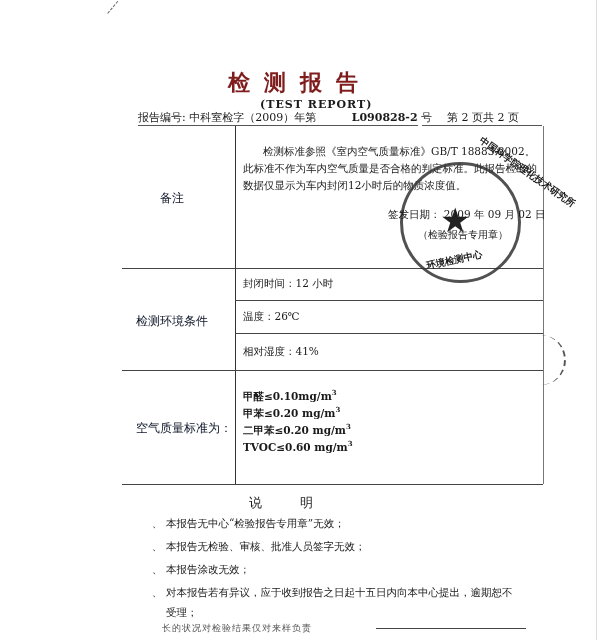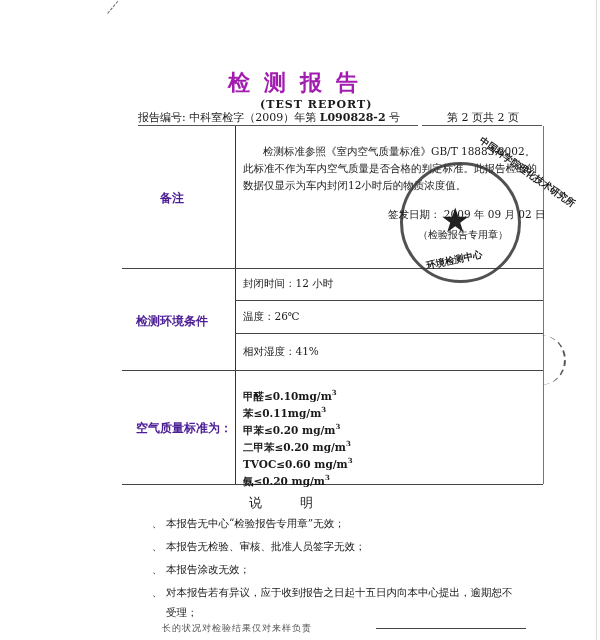--- a/index.html
+++ b/index.html
@@ -1,31 +1,31 @@
 <!DOCTYPE html>
 <html><head>
 <meta charset="utf-8">
 <style>
   html, body { margin:0; padding:0; background:#ffffff; }
   body { width:600px; height:640px; position:relative; overflow:hidden;
          font-family:"DejaVu Serif","Liberation Serif",serif; color:#1a1a1a; }
   .abs { position:absolute; }
-  .title { left:0; width:600px; top:68px; text-align:center; font-size:22px; font-weight:bold; letter-spacing:14px; color:#a21caf; }
+  .title { left:0; width:600px; top:68px; text-align:center; font-size:22px; font-weight:bold; letter-spacing:14px; color:#7f1d1d; }
   .subtitle { left:260px; top:98px; font-size:11px; font-weight:bold; letter-spacing:1px; }
   .report-no { left:138px; top:110px; font-size:11px; }
-  .report-no .num { font-weight:bold; }
+  .report-no .num { font-weight:bold;margin-left:32px; }
   .page-no { left:447px; top:110px; font-size:11px; }
   .underline1 { left:138px; top:125px; width:280px; height:0; border-top:1px solid #555; }
   .underline2 { left:422px; top:125px; width:120px; height:0; border-top:1px solid #555; }
 
   .table-vline { left:235px; top:126px; width:0; height:358px; border-left:1.4px solid #333; }
   .table-rline { left:543px; top:126px; width:0; height:358px; border-left:1.2px solid #777; }
   .hline { height:0; border-top:1.3px solid #444; }
 
-  .label { font-size:12px; color:#4c1d95;font-weight:bold; }
+  .label { font-size:12px; color:#0f172a; }
   .cell { font-size:10.5px; line-height:17px; }
 
   .remark-text { left:243px; top:143px; width:295px; font-size:10.5px; line-height:17px; text-indent:20px; }
   .sign { left:388px; top:208px; font-size:10.5px; }
   .stamp-note { left:418px; top:228px; font-size:10px; }
 
   .stamp { left:400px; top:162px; width:115px; height:115px; border:3px solid #333; border-radius:50%; opacity:0.85; }
   .stamp-star { left:440px; top:200px; font-size:34px; color:#222; }
   .stamp-text { left:426px; top:254px; font-size:9.5px; font-weight:bold; transform:rotate(-12deg); }
   .stamp-arc { left:470px; top:166px; font-size:9.5px; font-weight:bold; transform:rotate(35deg); }
@@ -81,25 +81,23 @@
 
 <div class="abs label" style="left:136px; top:313px;">检测环境条件</div>
 <div class="abs cell" style="left:243px; top:275px;">封闭时间：12 小时</div>
 <div class="abs cell" style="left:243px; top:308px;">温度：26℃</div>
 <div class="abs cell" style="left:243px; top:343px;">相对湿度：41%</div>
 <div class="abs edge-mark"></div>
 
 <div class="abs label" style="left:136px; top:420px;">空气质量标准为：</div>
 <div class="abs std-list">
   <div><span>甲醛≤0.10mg/m</span><sup>3</sup></div>
-  <div><span>苯≤0.11mg/m</span><sup>3</sup></div>
   <div><span>甲苯≤0.20 mg/m</span><sup>3</sup></div>
   <div><span>二甲苯≤0.20 mg/m</span><sup>3</sup></div>
   <div><span>TVOC≤0.60 mg/m</span><sup>3</sup></div>
-  <div><span>氨≤0.20 mg/m</span><sup>3</sup></div>
 </div>
 
 <div class="abs notes-title">说明</div>
 <div class="abs note" style="top:517px;"><span class="bullet">、</span><span>本报告无中心“检验报告专用章”无效；</span></div>
 <div class="abs note" style="top:540px;"><span class="bullet">、</span><span>本报告无检验、审核、批准人员签字无效；</span></div>
 <div class="abs note" style="top:563px;"><span class="bullet">、</span><span>本报告涂改无效；</span></div>
 <div class="abs note" style="top:586px;"><span class="bullet">、</span><span>对本报告若有异议，应于收到报告之日起十五日内向本中心提出，逾期恕不</span></div>
 <div class="abs note" style="top:606px; left:166px;">受理；</div>
 <div class="abs trunc">长的状况对检验结果仅对来样负责</div>
 <div class="abs trunc-line"></div>

